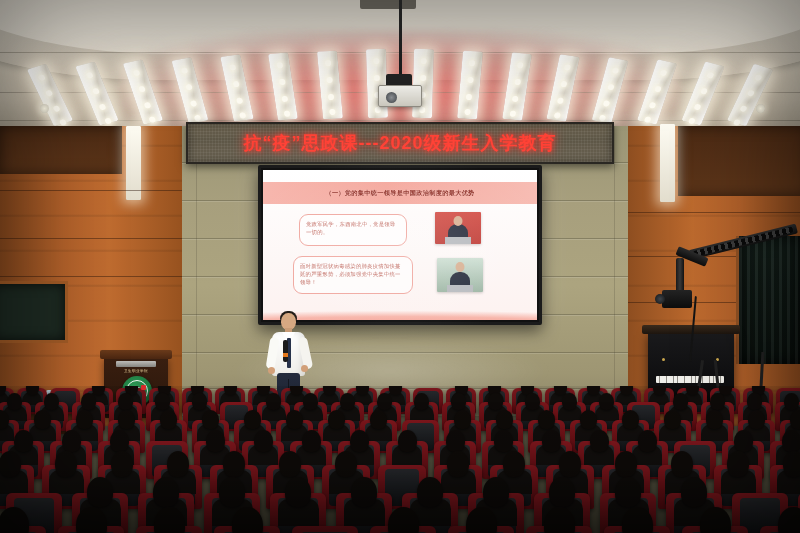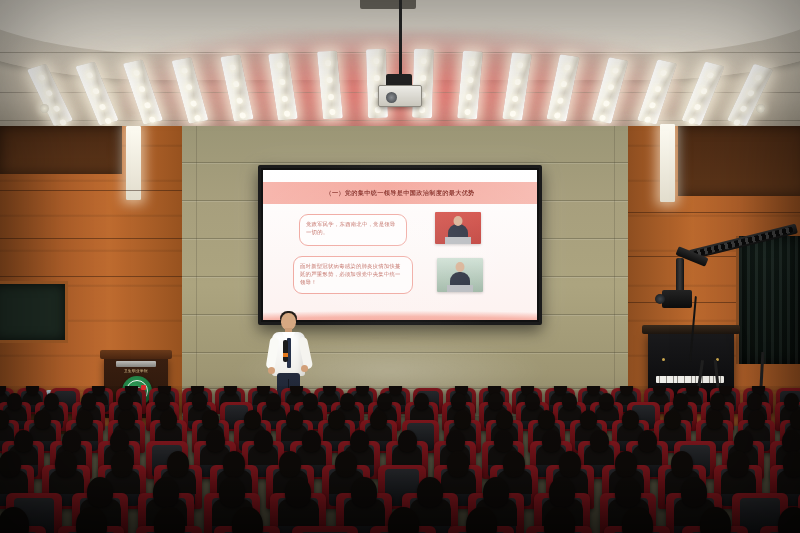--- a/index.html
+++ b/index.html
@@ -568,20 +568,23 @@
     <div class="wood-strip-light" style="left:32px;top:-2px;height:78px"></div>
     <div class="wood-seam" style="left:0;right:0;top:86px"></div>
     <div class="wood-seam" style="left:0;right:0;top:130px"></div>
     <div class="wood-seam" style="left:0;right:0;top:176px"></div>
   </div>
 
   <div class="alcove">
     <div class="curtain"></div>
   </div>
 
+  <div class="banner">
+    <span class="banner-text">抗“疫”思政课---2020级新生入学教育</span>
+  </div>
 
   <div class="screen-frame">
     <div class="slide">
 
       <div class="slide-titlebar">
         <span class="slide-title">（一）党的集中统一领导是中国政治制度的最大优势</span>
       </div>
 
       <div class="quote-box q1">
         <p>党政军民学，东西南北中，党是领导一切的。</p>

